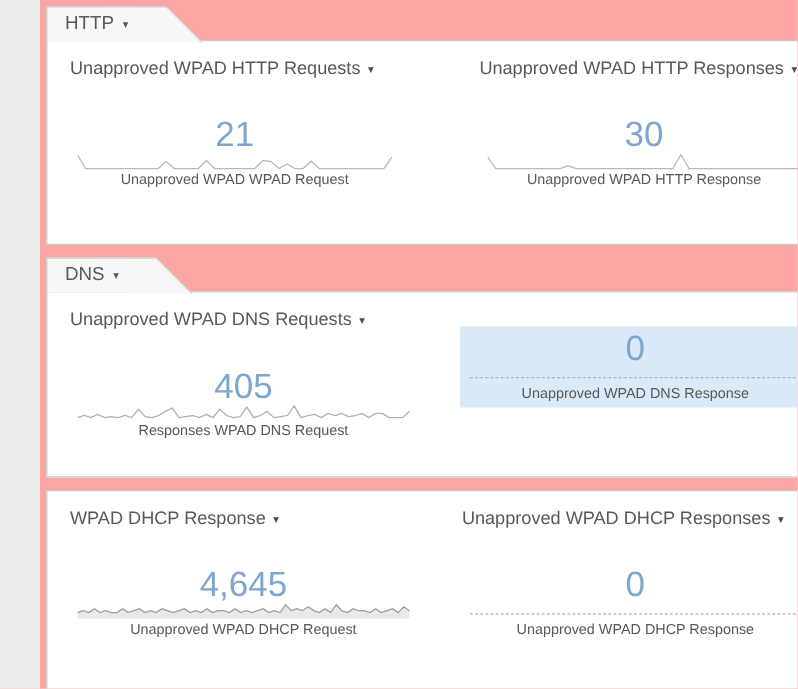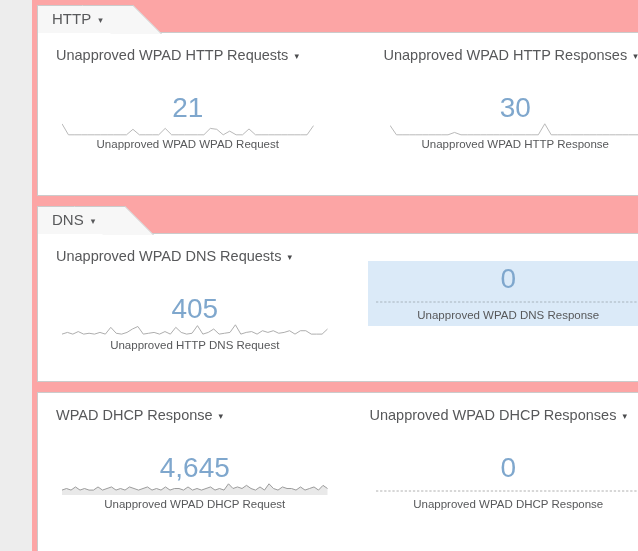--- a/index.html
+++ b/index.html
@@ -94,21 +94,21 @@
       <div class="panel panel-dns">
         <div class="widget">
           <div class="widget-title">
             <span>Unapproved WPAD DNS Requests</span><span class="caret">▾</span>
           </div>
           <div class="metric">
             <div class="metric-value">405</div>
             <svg class="spark" viewBox="0 0 100 14" preserveAspectRatio="none">
                 <polyline points="0.00,11.11 2.04,9.42 4.08,11.11 6.12,8.57 8.16,11.11 10.20,10.26 12.24,11.11 14.29,9.42 16.33,11.11 18.37,4.34 20.41,10.26 22.45,11.11 24.49,9.42 26.53,6.03 28.57,3.49 30.61,11.11 32.65,10.26 34.69,9.42 36.73,11.11 38.78,8.57 40.82,11.11 42.86,4.34 44.90,9.42 46.94,11.11 48.98,10.26 51.02,2.65 53.06,11.11 55.10,9.42 57.14,6.03 59.18,11.11 61.22,10.26 63.27,9.42 65.31,1.80 67.35,11.11 69.39,9.42 71.43,8.57 73.47,11.11 75.51,7.72 77.55,9.42 79.59,7.72 81.63,10.26 83.67,9.42 85.71,7.72 87.76,11.11 89.80,7.72 91.84,7.72 93.88,11.11 95.92,11.11 97.96,11.11 100.00,6.03" fill="none" stroke="#aeaeae" stroke-width="1" vector-effect="non-scaling-stroke"></polyline>
               </svg>
-            <div class="metric-caption">Unapproved HTTP DNS Request</div>
+            <div class="metric-caption">Responses WPAD DNS Request</div>
           </div>
         </div>
         <div class="widget">
           <div class="metric highlighted">
             <div class="metric-value">0</div>
             <svg class="spark" viewBox="0 0 100 14" preserveAspectRatio="none">
                 <line x1="0" y1="9" x2="100" y2="9" stroke="#a8b4bd" stroke-width="1" vector-effect="non-scaling-stroke" stroke-dasharray="2.3 1.8"></line>
               </svg>
             <div class="metric-caption">Unapproved WPAD DNS Response</div>
           </div>

